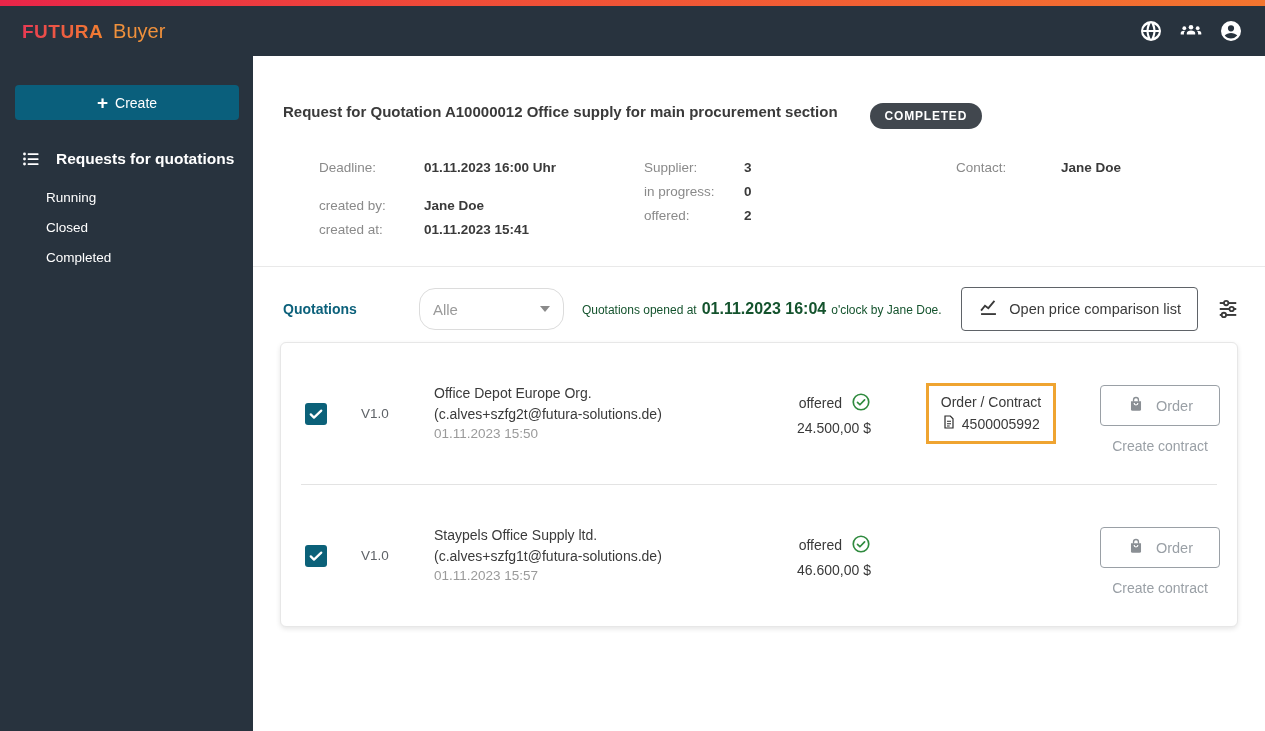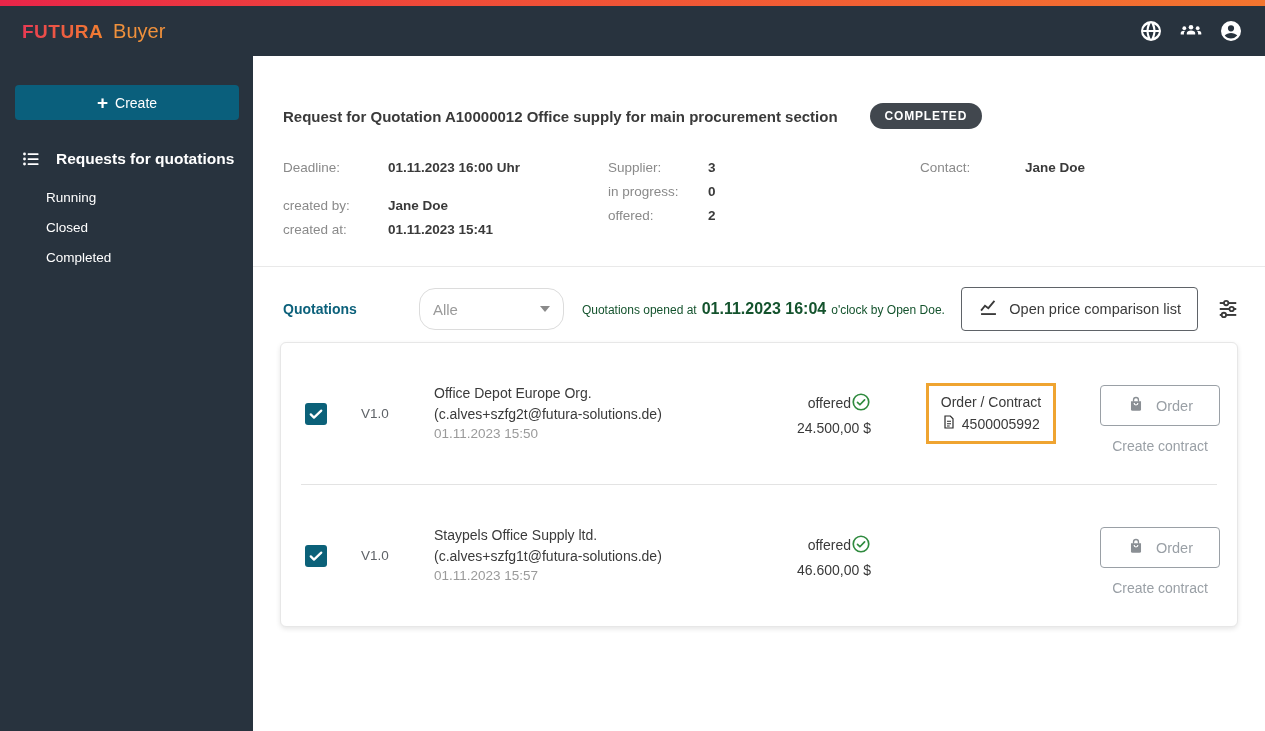--- a/index.html
+++ b/index.html
@@ -27,28 +27,28 @@
     border:none; border-radius:4px; color:#fff; font-size:14px; font-family:inherit;
     display:flex; align-items:center; justify-content:center; gap:7px; cursor:pointer; }
   .create-plus { font-size:19px; font-weight:bold; line-height:1; }
   .nav-item { display:flex; align-items:center; gap:15px; padding-left:21px; margin-top:26px;
     color:#fff; font-size:15.5px; font-weight:bold; cursor:pointer; height:26px; }
   .nav-item .icn { width:20px; height:20px; flex:none; }
   .sub-nav { margin:10px 0 0 46px; }
   .sub-item { color:#fff; font-size:13.5px; height:30px; display:flex; align-items:center; cursor:pointer; }
 
   
-  .title-row { display:flex; align-items:center; padding:47px 0 0 30px; }
+  .title-row { display:flex; align-items:flex-start; padding:47px 0 0 30px; }
   .page-title { font-size:15px; font-weight:bold; color:#3a3a3a; }
   .status-badge { margin-left:32px; background:#41474e; color:#fff; font-size:12px; font-weight:bold;
     letter-spacing:.8px; padding:6px 15px; border-radius:14px; }
 
   .details { display:flex; padding:31px 0 20px 30px; font-size:13.5px; }
   .dcol1 { width:325px; } .dcol2 { width:312px; } .dcol3 { flex:1; }
-  .drow { display:flex; margin-bottom:9px; }
+  .drow { display:flex; margin-bottom:9px;margin-left:36px; }
   .dlabel { color:#8a8a8a; width:105px; flex:none; }
   .dcol2 .dlabel { width:100px; }
   .dval { font-weight:bold; color:#3a3a3a; }
   .dgap { height:14px; }
   .section-divider { border-top:1px solid #e9e9e9; }
 
   
   .quot-bar { display:flex; align-items:center; padding:20px 26px 0 30px; }
   .quot-label { color:#0c617b; font-weight:bold; font-size:14px; }
   .dropdown { margin-left:62px; width:145px; height:42px; border:1px solid #dcdcdc; border-radius:16px;
@@ -71,21 +71,21 @@
     align-items:center; padding:30px 0; }
   .row-divider { border-top:1px solid #e3e3e3; margin:0 20px; }
 
   .cbx { width:22px; height:22px; background:#0b6179; border-radius:3px; margin:0 auto;
     display:flex; align-items:center; justify-content:center; cursor:pointer; }
   .version { color:#5f6368; font-size:13.5px; padding-left:10px; }
   .supplier { font-size:14px; color:#3a3a3a; line-height:1.45; padding-left:13px; }
   .supplier .sup-date { color:#9a9a9a; font-size:13.5px; }
 
   .offered-cell { text-align:right; padding-right:30px; font-size:14px; color:#3a3a3a; }
-  .offer-line { display:flex; justify-content:flex-end; align-items:center; }
+  .offer-line { display:flex; justify-content:flex-end; align-items:center; gap:9px; }
   .amount { margin-top:5px; }
 
   .contract-cell { display:flex; justify-content:center; }
   .contract-box { border:3px solid #efa431; padding:8px 12px; font-size:14px; color:#3a3a3a; cursor:pointer; }
   .contract-num { display:flex; align-items:center; gap:5px; margin-top:4px; }
 
   .actions-cell { text-align:center; }
   .order-btn { width:120px; height:41px; background:#fff; border:1px solid #9aa0a6; border-radius:4px;
     color:#9aa0a6; font-size:14.5px; font-family:inherit; display:flex; align-items:center;
     justify-content:center; gap:11px; margin:12px auto; cursor:pointer; }
@@ -204,21 +204,21 @@
 
     <div class="quot-bar">
       <span class="quot-label">Quotations</span>
       <div class="dropdown">
         <span>Alle</span>
         <span class="caret"></span>
       </div>
       <div class="opened-text">
         <span>Quotations opened at</span>
         <span class="opened-time">01.11.2023 16:04</span>
-        <span>o'clock by Open Doe.</span>
+        <span>o'clock by Jane Doe.</span>
       </div>
       <div class="qspacer"></div>
       <button class="compare-btn">
         <span>
           <svg viewBox="0 0 24 24" width="21" height="21">
               <path d="M3.5 15.5l4.5-5.5 3.8 2.8 7-8.3" fill="none" stroke="#3a3a3a" stroke-width="2.1"></path>
               <path d="M3.5 19.5h17" stroke="#3a3a3a" stroke-width="2.1"></path>
             </svg>
         </span>
         <span>Open price comparison list</span>

